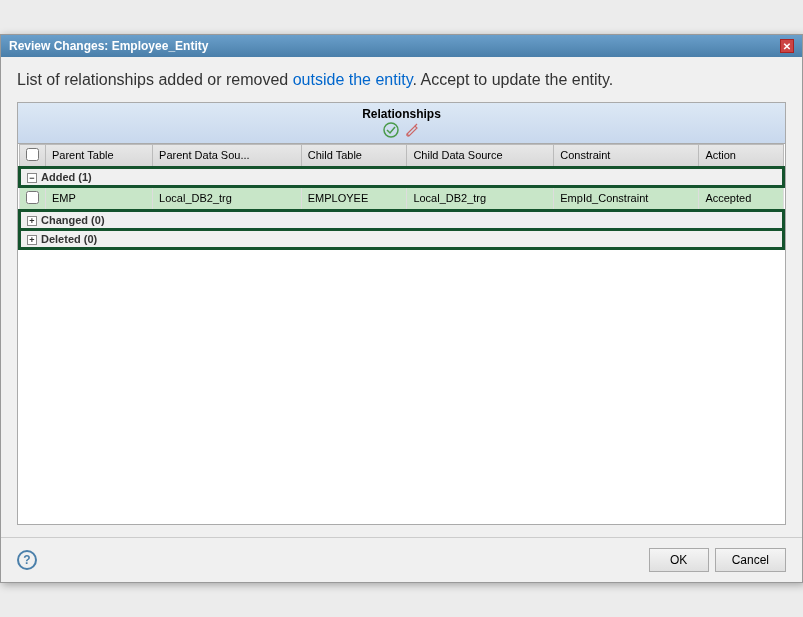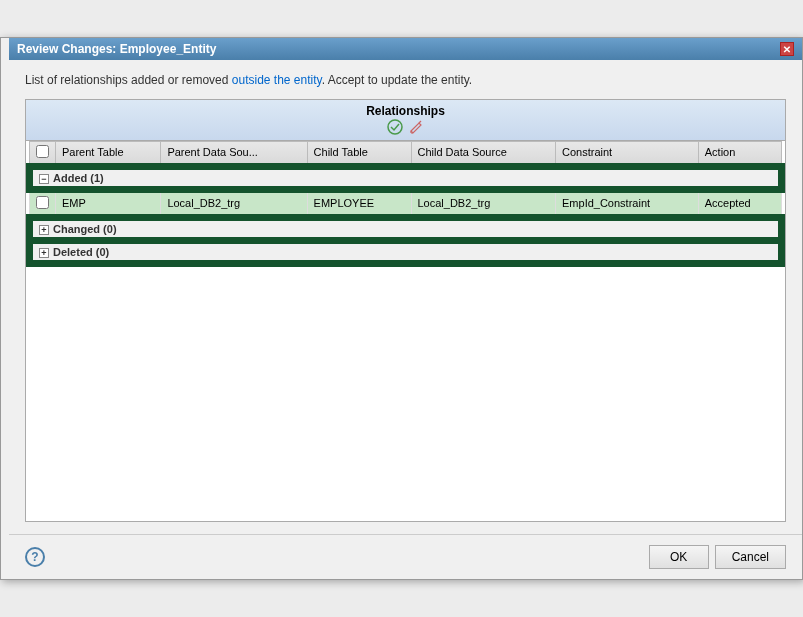--- a/index.html
+++ b/index.html
@@ -10,21 +10,20 @@
       display: flex;
       align-items: center;
       justify-content: center;
       min-height: 100vh;
     }
     .dialog {
       width: 803px;
       background: #f0f0f0;
       border: 1px solid #999;
       box-shadow: 2px 2px 8px rgba(0,0,0,0.3);
-      padding-left: 8px;
     }
     .title-bar {
       background: linear-gradient(to bottom, #6a9fcb, #4a7faa);
       color: white;
       padding: 4px 8px;
       display: flex;
       justify-content: space-between;
       align-items: center;
       font-size: 12px;
       font-weight: bold;
@@ -38,21 +37,21 @@
       font-size: 10px;
       display: flex;
       align-items: center;
       justify-content: center;
       cursor: pointer;
     }
     .dialog-body {
       padding: 12px 16px;
     }
     .description {
-      font-size: 12px;
+      font-size: 16px;
       color: #333;
       margin-bottom: 10px;
       line-height: 1.4;
     }
     .description .highlight {
       color: #0066cc;
     }
     .relationships-panel {
       border: 1px solid #aaa;
       background: white;
@@ -95,21 +94,21 @@
       text-align: left;
       font-weight: normal;
       white-space: nowrap;
     }
     thead th.checkbox-col {
       width: 24px;
       text-align: center;
     }
     .group-row td {
       background: #f0f0f0;
-      border: 7px solid #14532d;
+      border: 3px solid #14532d;
       padding: 2px 6px;
       font-weight: bold;
       color: #333;
     }
     .data-row td {
       border: 1px solid #ddd;
       padding: 3px 6px;
       white-space: nowrap;
     }
     .data-row.added {

